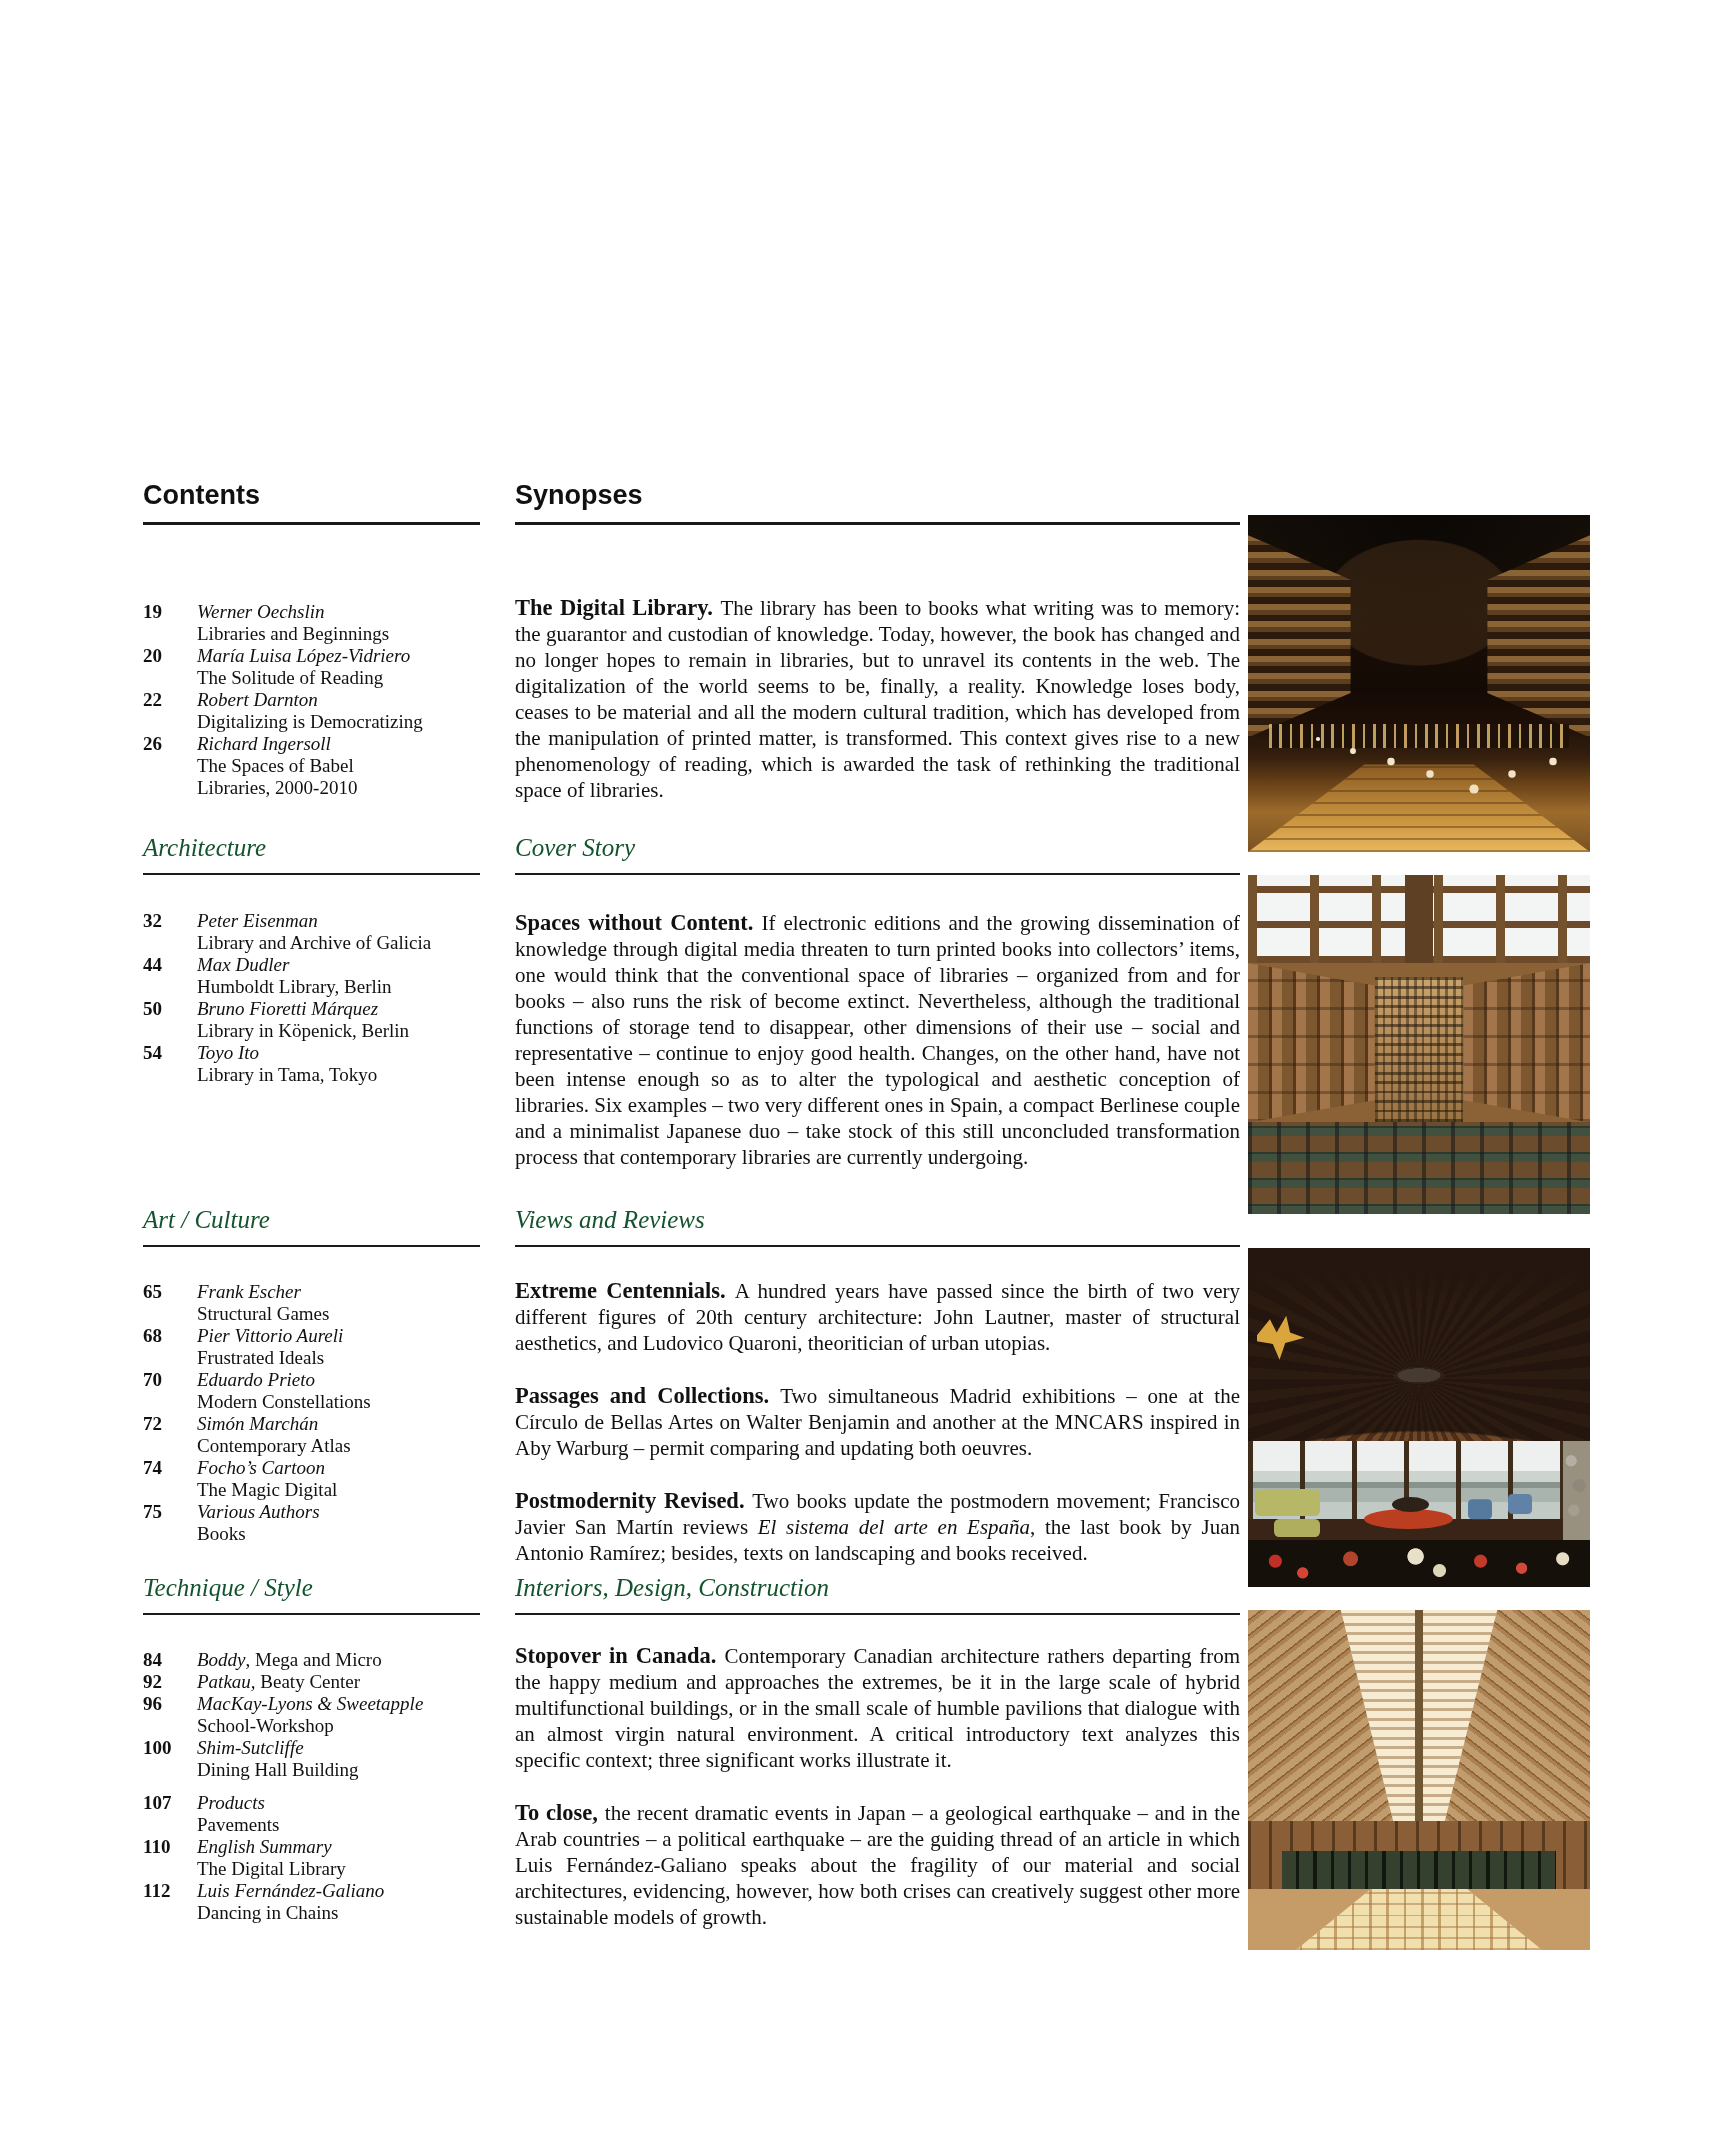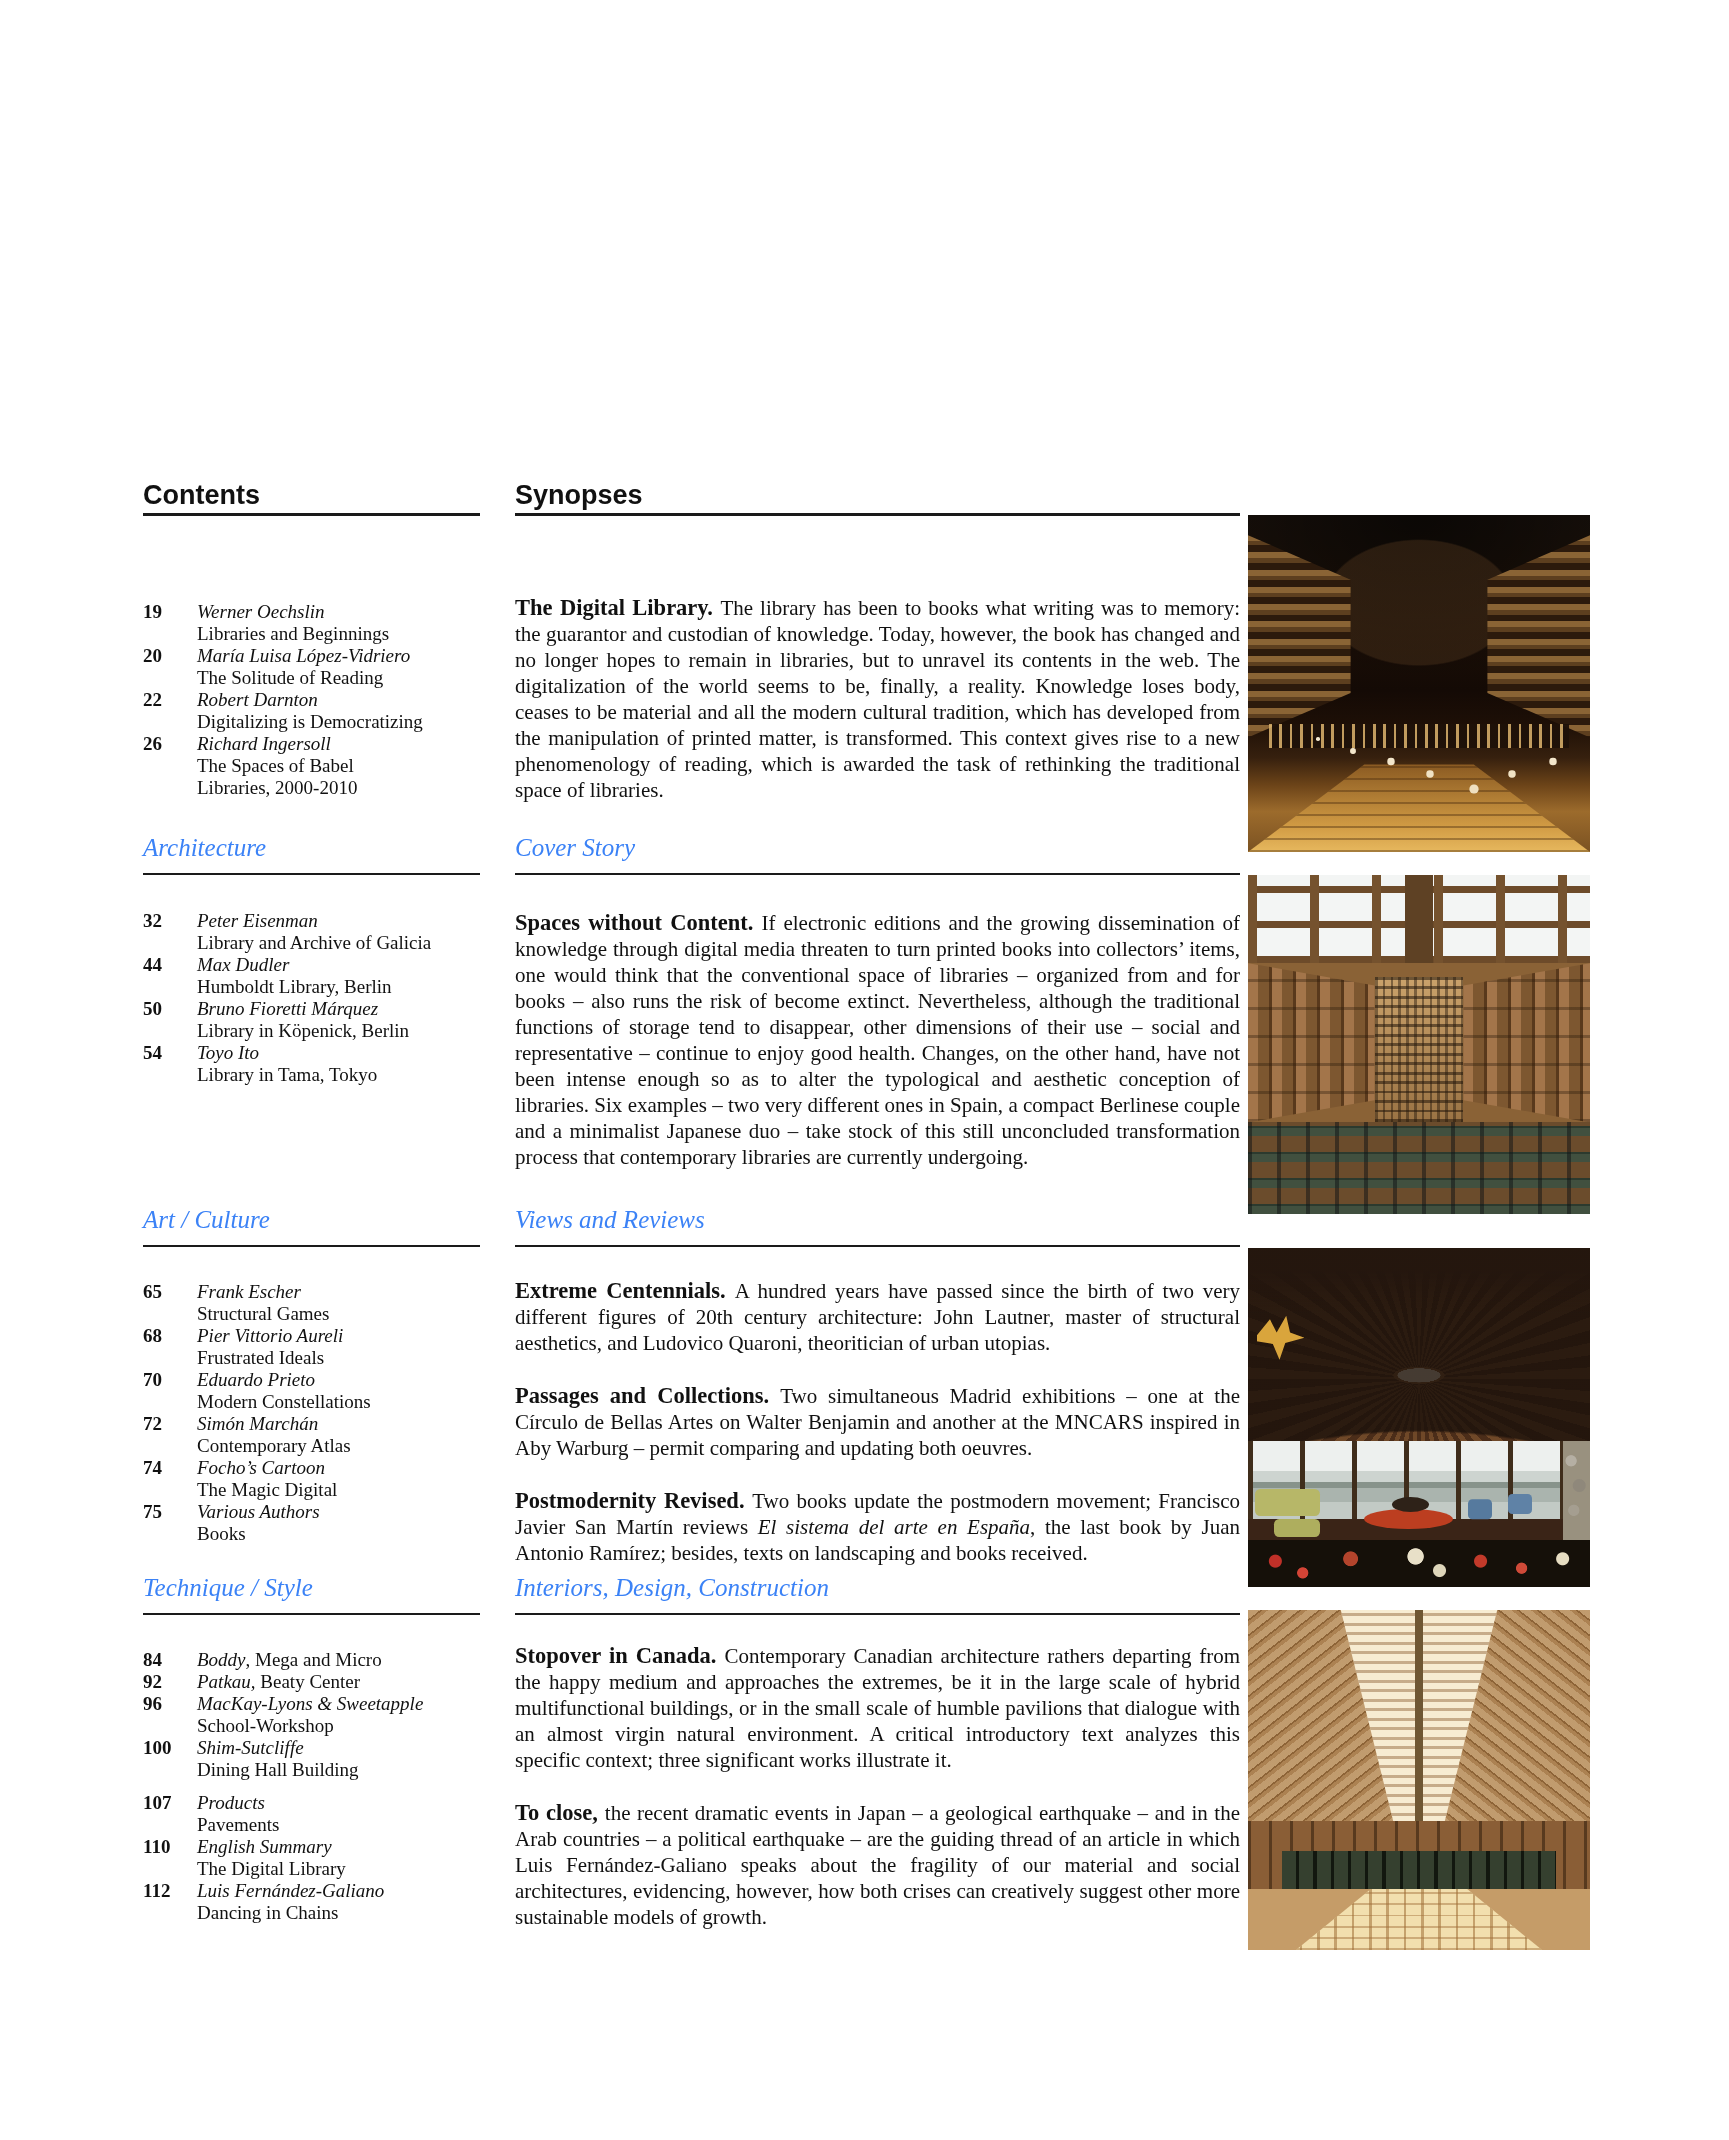--- a/index.html
+++ b/index.html
@@ -2,32 +2,32 @@
 <html style="font-size:14px"><head>
 <meta charset="utf-8">
 <style>
   html,body{margin:0;padding:0;background:#ffffff;}
   .page{position:relative;width:1729px;height:2140px;background:#ffffff;color:#111;
         font-family:"Liberation Serif", serif; -webkit-font-smoothing:antialiased;}
   .abs{position:absolute;}
 
   
   .col-header{font-family:"Liberation Sans", sans-serif;font-weight:bold;font-size:27px;
-              line-height:29px;color:#111;border-bottom:3.5px solid #1a1a1a;padding-bottom:3px;}
+              line-height:29px;color:#111;border-bottom:3.5px solid #1a1a1a;padding-bottom:12px;}
 
   
   .toc-list{font-size:19px;line-height:22px;color:#111;}
   .toc-row{display:flex;}
   .toc-row.gap-before{margin-top:11.2px;}
   .toc-num{width:54px;flex:none;font-weight:bold;}
   .toc-body{flex:1;}
   .it{font-style:italic;}
 
   
-  .sec-heading{font-style:italic;font-size:25px;line-height:28px;color:#3b82f6;
+  .sec-heading{font-style:italic;font-size:25px;line-height:28px;color:#14532d;
                padding-bottom:11.2px;border-bottom:2.6px solid #1a1a1a;}
 
   
   .syn-para{margin:0;font-size:21px;line-height:26px;text-align:justify;color:#111;}
   .syn-para + .syn-para{margin-top:27px;}
   .lead{font-weight:bold;font-size:22.5px;}
 
   
   .photo{position:absolute;left:1248px;width:342px;overflow:hidden;background:#30201284;}
   .photo *{position:absolute;}

